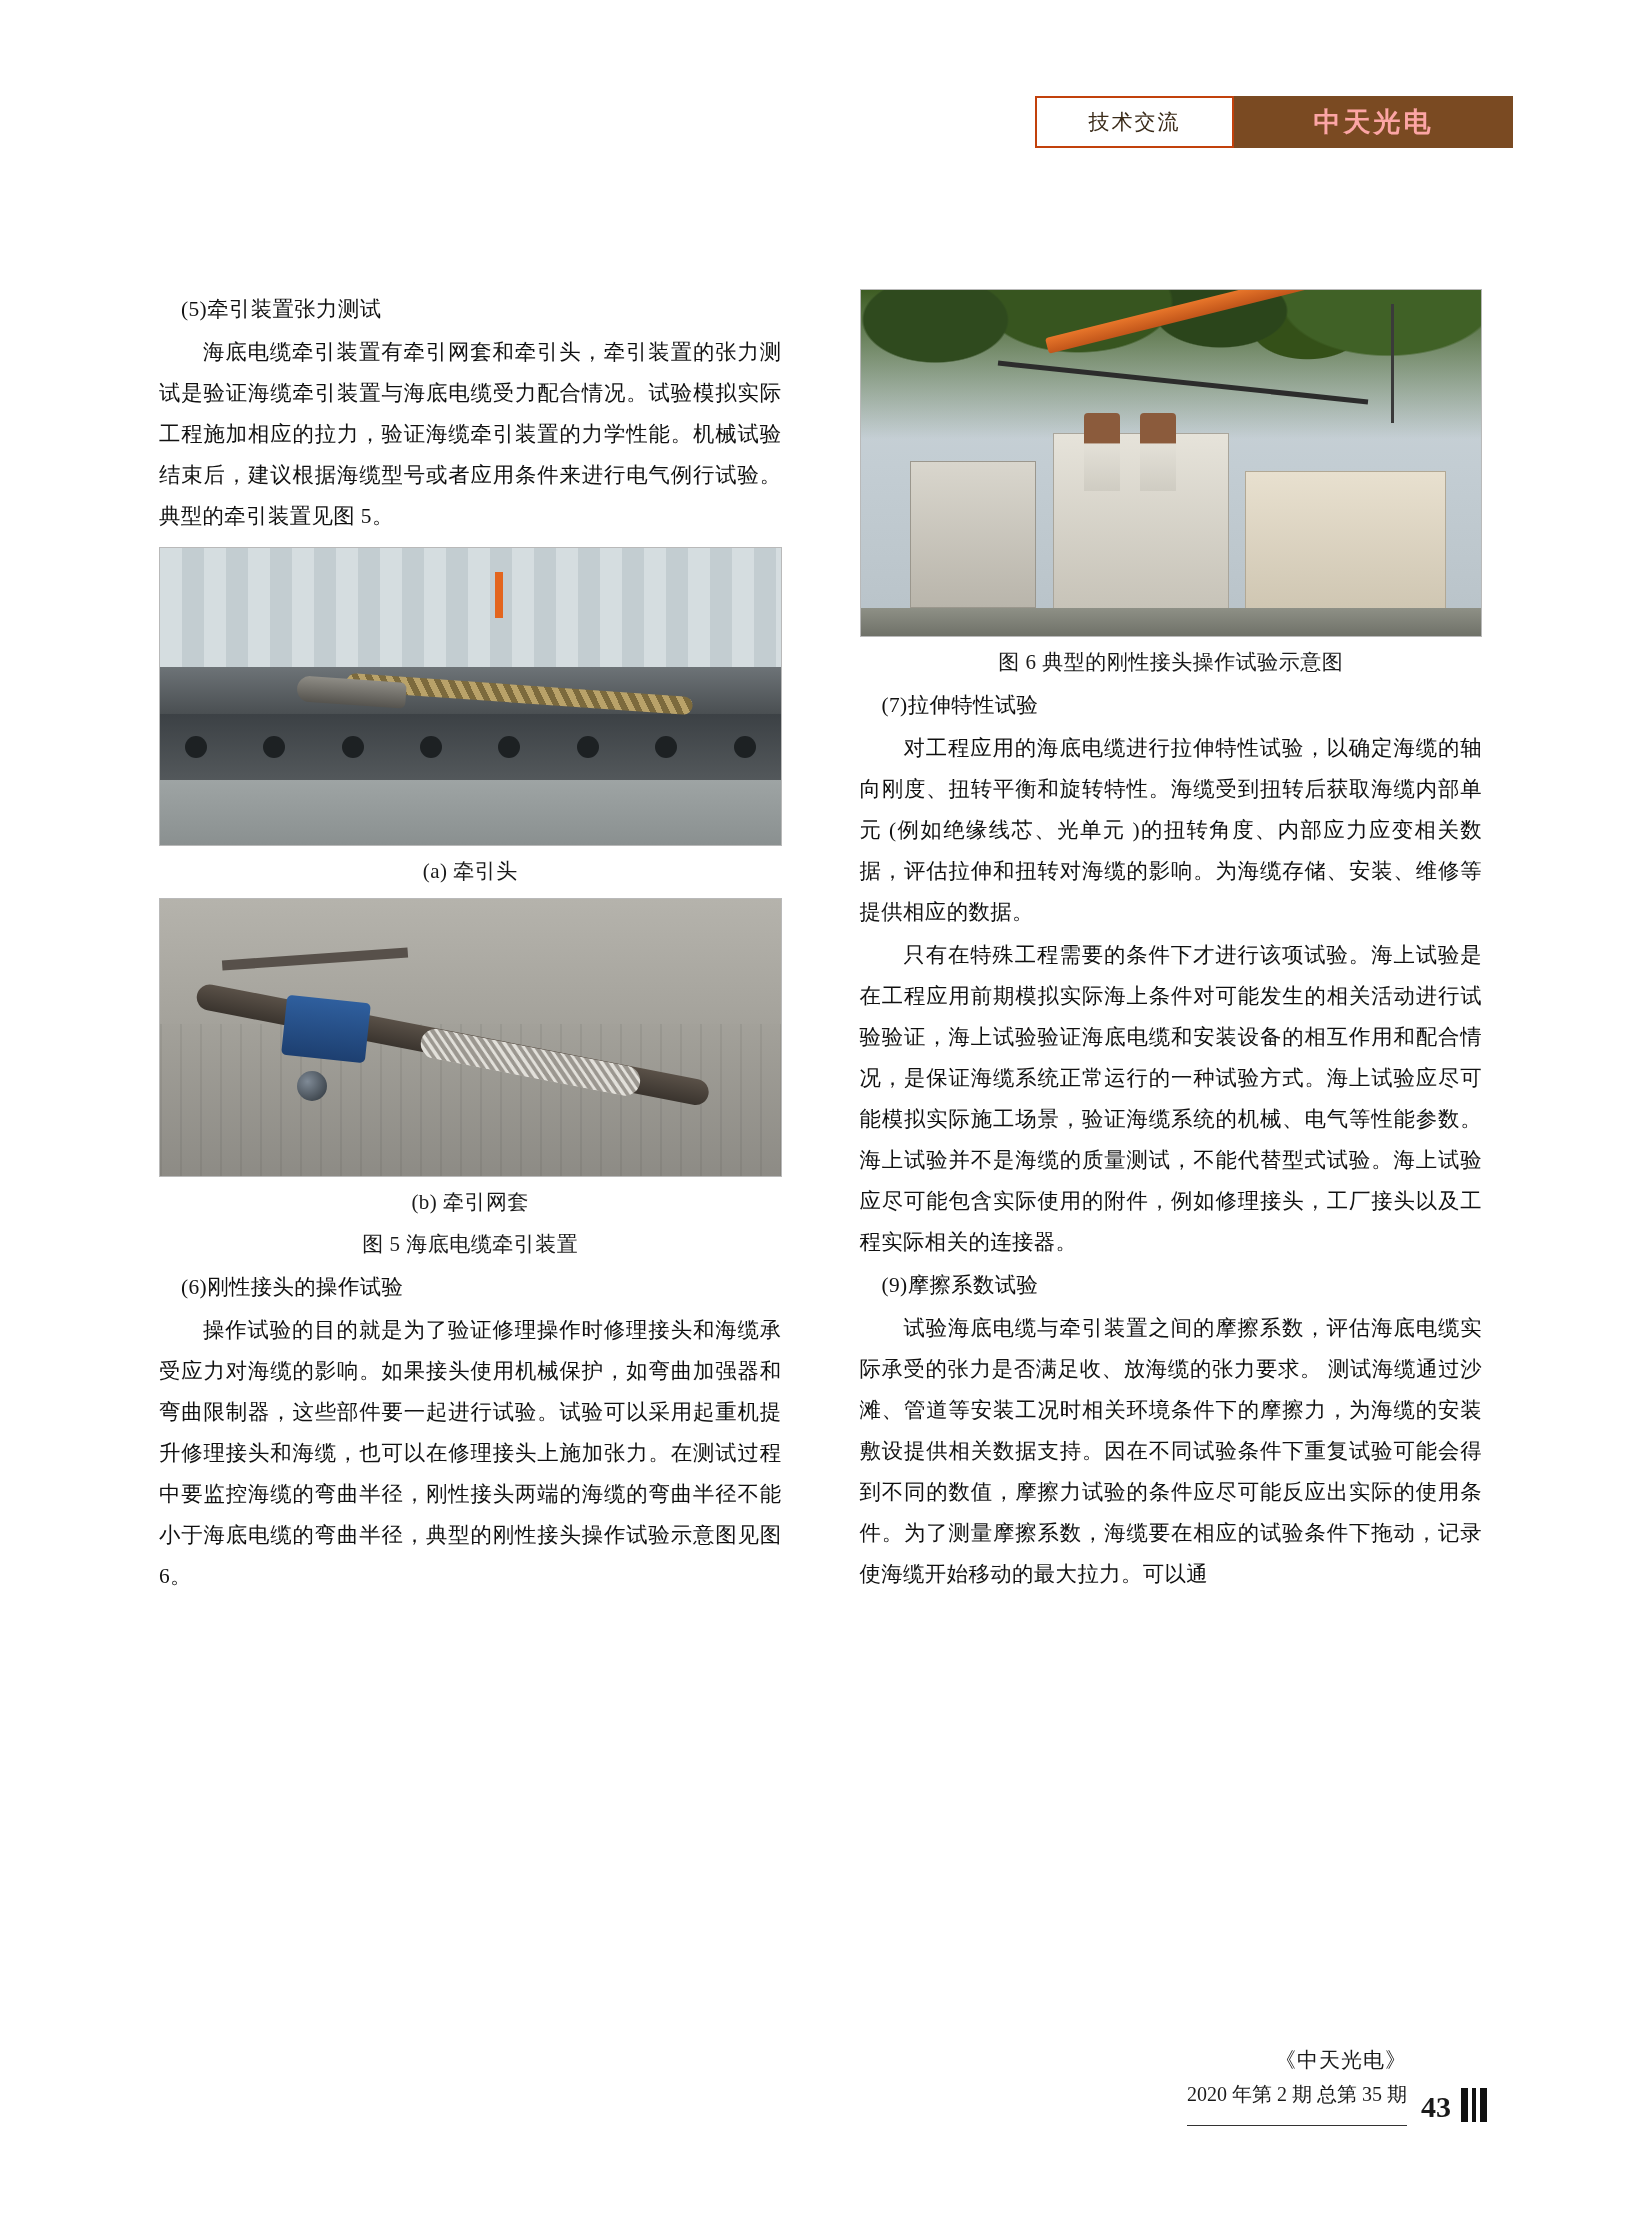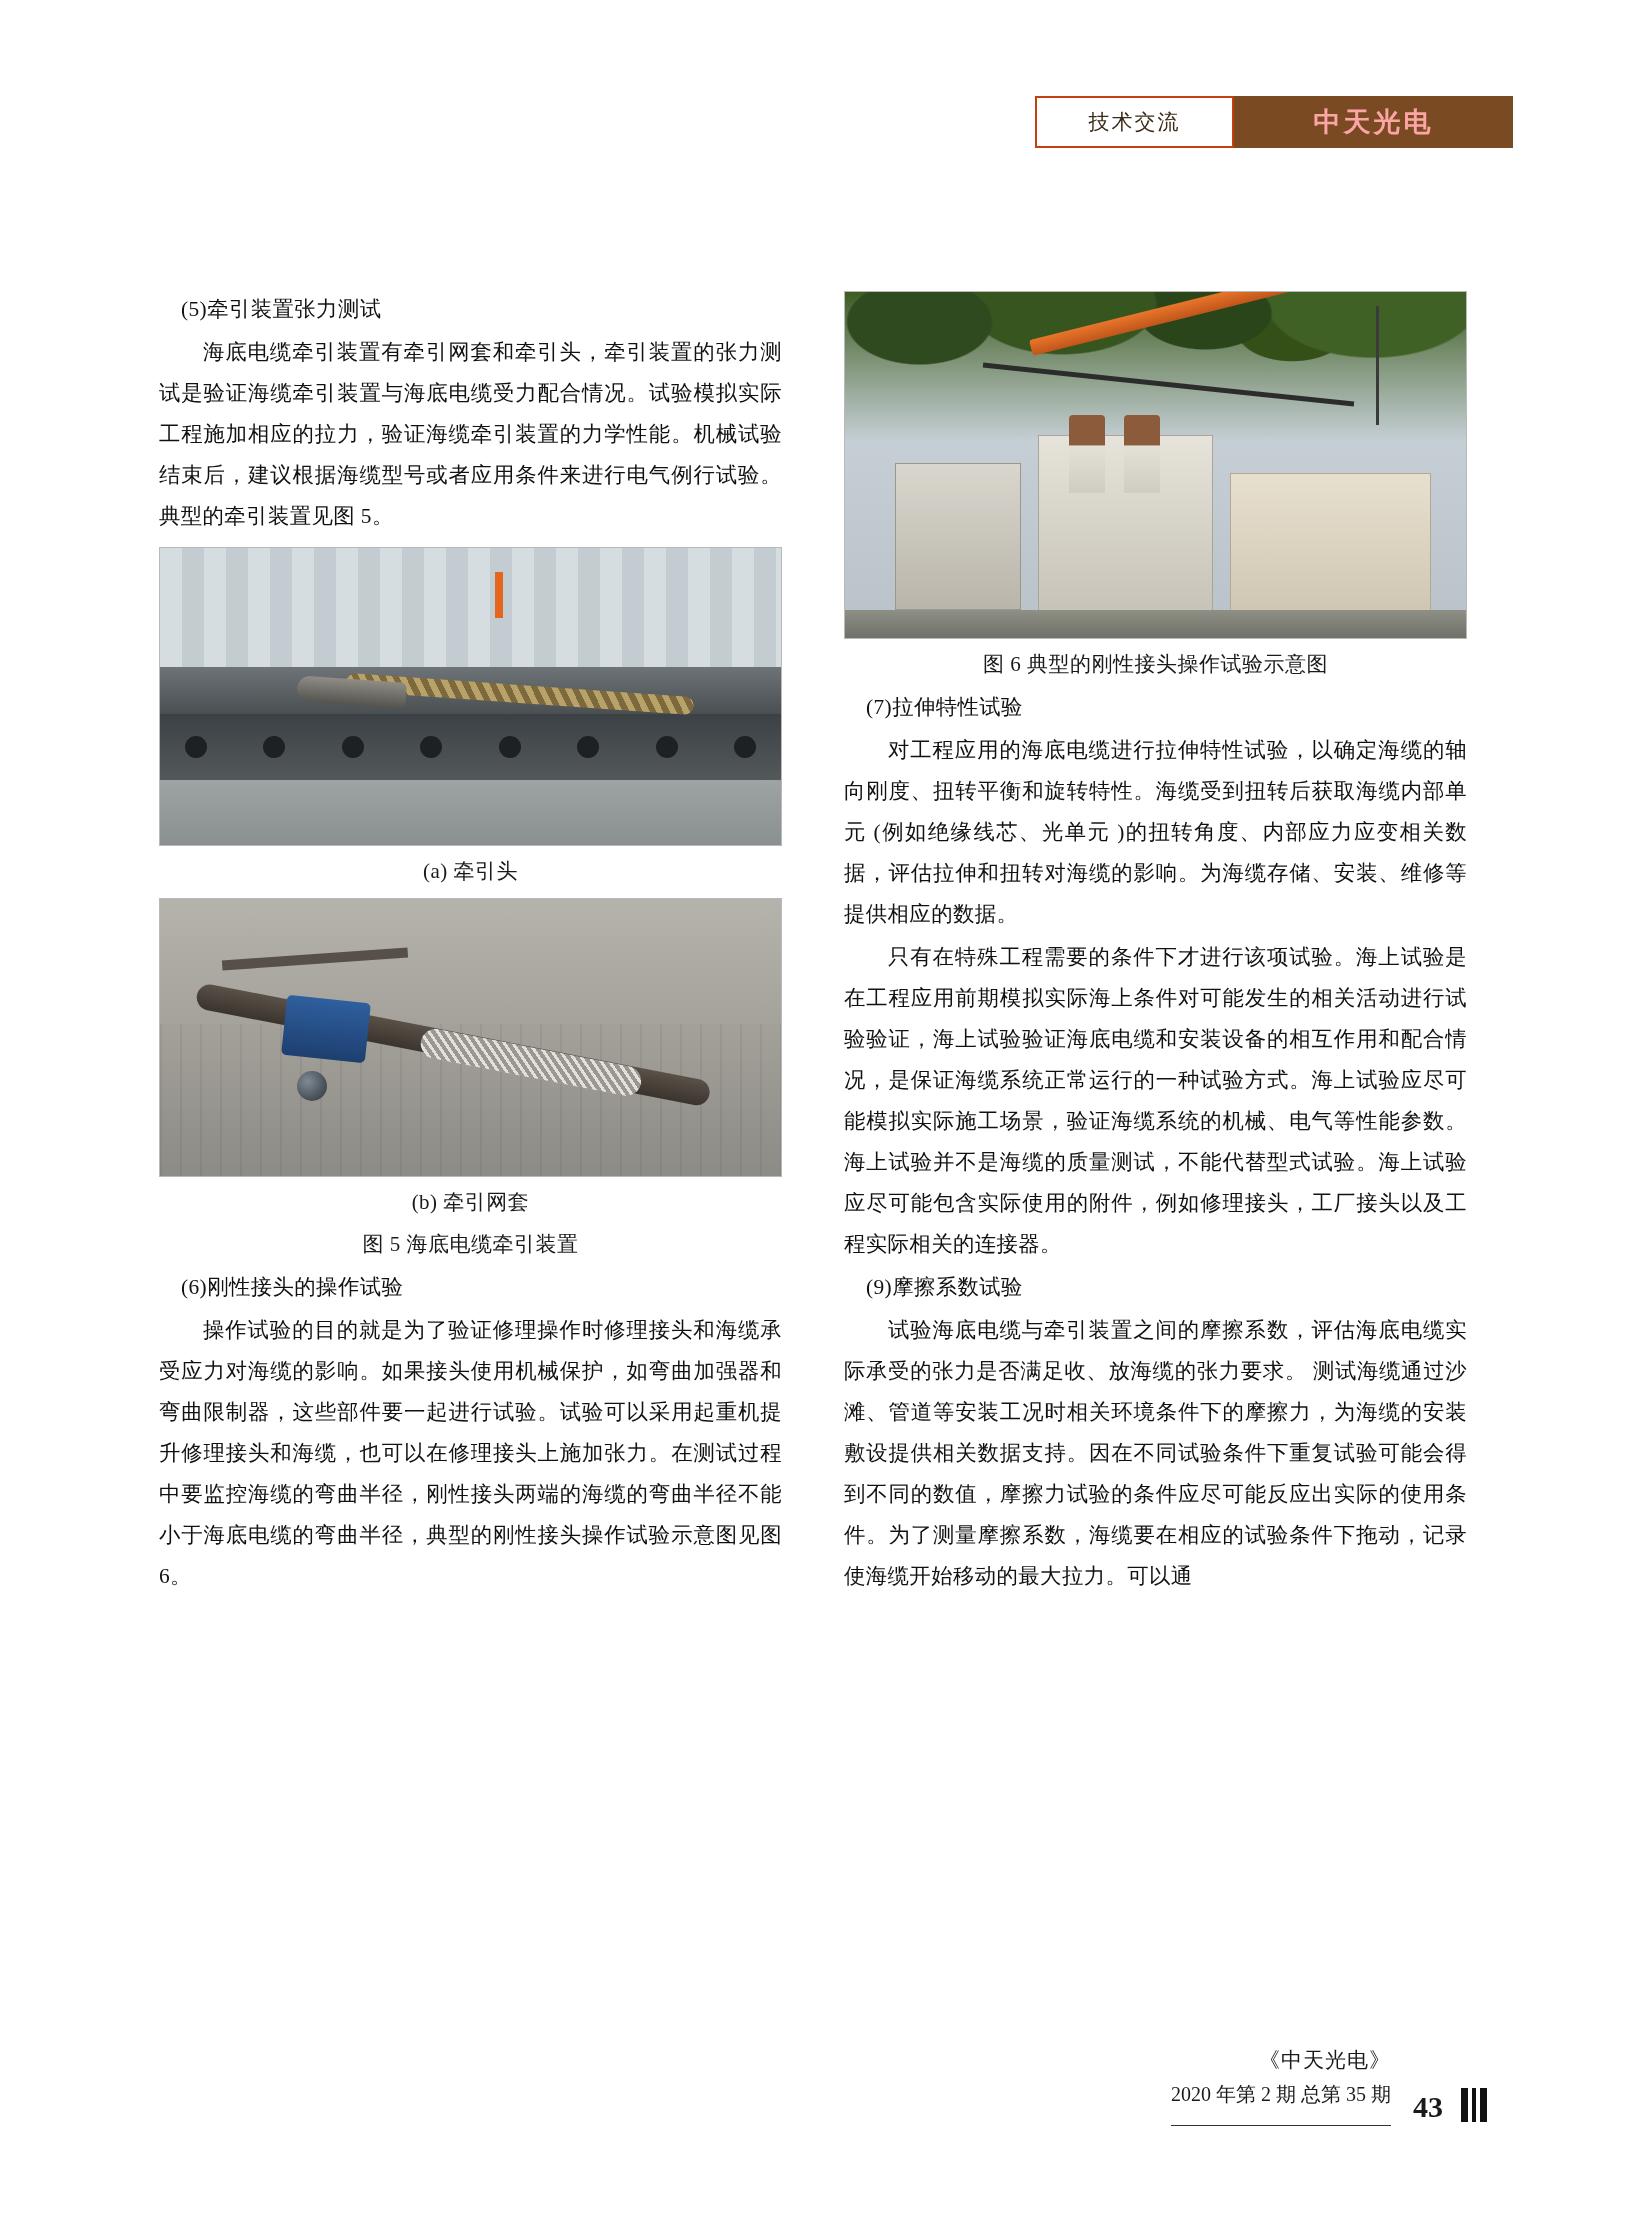--- a/index.html
+++ b/index.html
@@ -56,22 +56,21 @@
     font-family: "Liberation Serif", serif;
   }
 
   
   .columns {
     position: absolute;
     top: 289px;
     left: 159px;
     width: 1323px;
     display: flex;
-    gap: 62px;
-    align-items: flex-end;
+    gap: 78px;
   }
   .col {
     width: 623px;
   }
 
   p.body-text {
     margin: 0 0 2px 0;
     font-size: 21.4px;
     line-height: 41px;
     text-align: justify;
@@ -308,21 +307,21 @@
 
   
   .footer {
     position: absolute;
     right: 159px;
     bottom: 107px;
     text-align: right;
     display: flex;
     align-items: flex-end;
     justify-content: flex-start;
-    gap: 12px;
+    gap: 4px;
   }
   .footer-text {
     text-align: right;
     line-height: 34px;
   }
   .footer-journal {
     font-size: 21px;
     letter-spacing: 1px;
   }
   .footer-issue {

